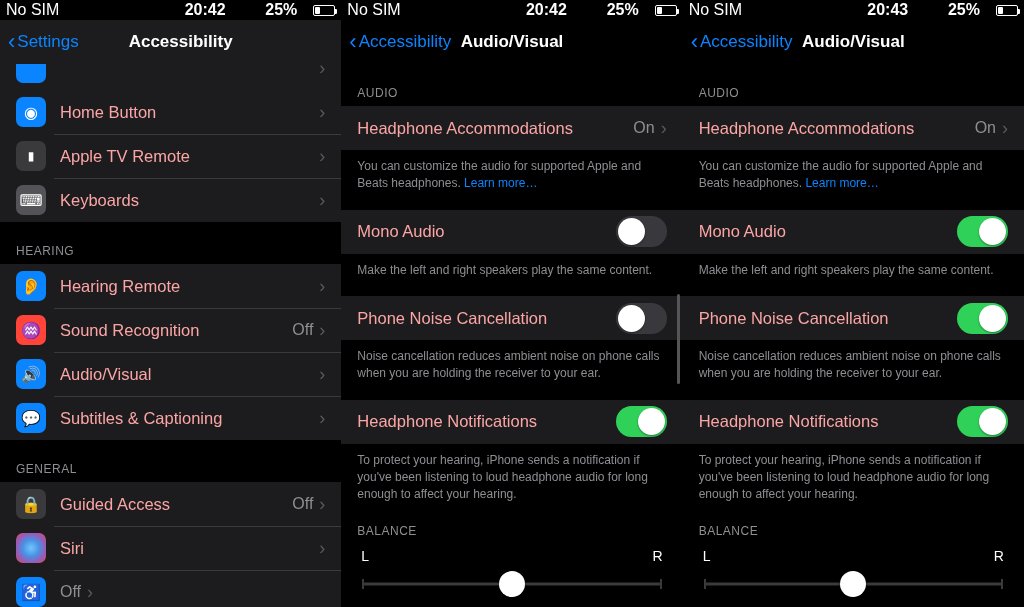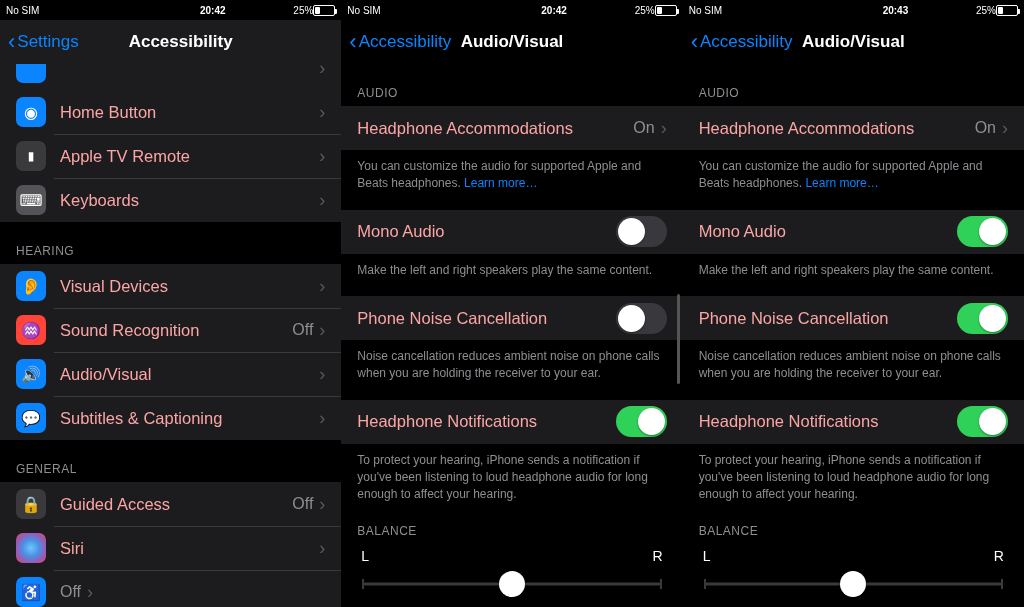--- a/index.html
+++ b/index.html
@@ -19,27 +19,27 @@
     position: relative;
     overflow: hidden;
     flex-shrink: 0;
   }
   .pane + .pane { }
   
   .statusbar {
     height: 20px;
     display: flex;
     align-items: center;
-    font-size: 10px;
+    font-size: 16px;
     padding: 0 6px;
     color: #fff;
   }
   .statusbar .sb-left { flex: 1; text-align: left; }
   .statusbar .sb-center { flex: 1; text-align: right; font-weight: 700; }
-  .statusbar .sb-right { flex: 1; text-align: left; display:flex; justify-content:flex-end; align-items:center; gap:0;}
+  .statusbar .sb-right { flex: 1; text-align: left; display:flex; justify-content:flex-end; align-items:center; gap:16px;font-weight:bold;}
   .battery-icon {
     width: 22px; height: 11px; border:1px solid #fff; border-radius:2px;
     position: relative;
     display:inline-block;
   }
   .battery-icon::after{
     content:""; position:absolute; right:-3px; top:3px; width:2px; height:5px; background:#fff; border-radius:0 1px 1px 0;
   }
   .battery-fill{
     position:absolute; left:1px; top:1px; bottom:1px; width:25%; background:#fff; border-radius:1px;
@@ -220,21 +220,21 @@
         <div class="chevron">›</div>
       </div>
     </div>
 
     <div class="section-header">HEARING</div>
     <div class="group">
       <div class="cell">
         <div class="icon ic-blue">
             <span class="glyph">👂</span>
           </div>
-        <div class="label">Visual Devices</div>
+        <div class="label">Hearing Remote</div>
         <div class="chevron">›</div>
       </div>
       <div class="cell">
         <div class="icon ic-red">
             <span class="glyph">♒</span>
           </div>
         <div class="label">Sound Recognition</div>
         <div class="value">Off</div>
         <div class="chevron">›</div>
       </div>

